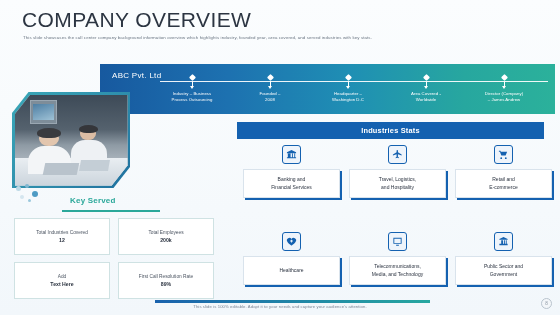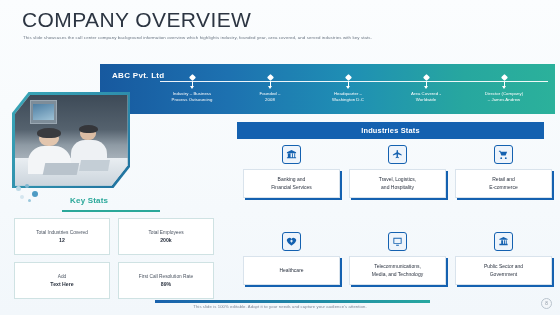--- a/index.html
+++ b/index.html
@@ -22,21 +22,21 @@
     font-size:4.4px;line-height:7px;color:#6a7582;letter-spacing:.1px;
   }
 
   
   .banner{
     position:absolute;left:100px;top:64px;width:455px;height:50px;
     background:linear-gradient(90deg,#17599f 0%,#1d71b0 28%,#1f8fb4 55%,#27a79f 80%,#2bb19b 100%);
   }
   .brand{
     position:absolute;left:12px;top:7px;
-    font-size:8px;font-weight:bold;color:#ffffff;letter-spacing:.3px;
+    font-size:8px;font-weight:normal;color:#ffffff;letter-spacing:.3px;
     white-space:nowrap;
   }
   .tl-line{
     position:absolute;left:60px;top:17px;width:388px;height:1.2px;background:rgba(255,255,255,.92);
   }
   .tl-item{position:absolute;top:11px;text-align:center;}
   .tl-node{
     width:5px;height:5px;background:#fff;margin:0 auto;
     transform:rotate(45deg);border-radius:1px;
   }
@@ -202,21 +202,21 @@
     </div>
   </div>
   <div class="dots">
     <i style="left:2px;top:2px;width:5px;height:5px;background:#bcd9e6;"></i>
     <i style="left:11px;top:0px;width:4px;height:4px;background:#7fb6cf;"></i>
     <i style="left:18px;top:7px;width:6px;height:6px;background:#4f9bc4;"></i>
     <i style="left:6px;top:11px;width:4px;height:4px;background:#d4e6ef;"></i>
     <i style="left:14px;top:15px;width:3px;height:3px;background:#9cc8dd;"></i>
   </div>
 
-  <div class="keystats-title">Key Stats</div>
+  <div class="keystats-title">Key Served</div>
   <div class="keystats-rule"></div>
   <div id="stats-host">
       <div class="stat" style="left: 14px; top: 218px;">
         <div class="lbl">Total Industries Covered</div>
         <div class="val">12</div>
       </div>
       <div class="stat" style="left: 118px; top: 218px;">
         <div class="lbl">Total Employees</div>
         <div class="val">200k</div>
       </div>

